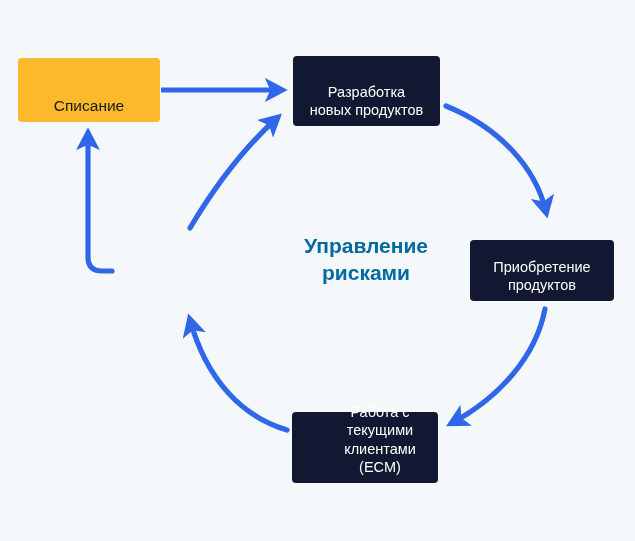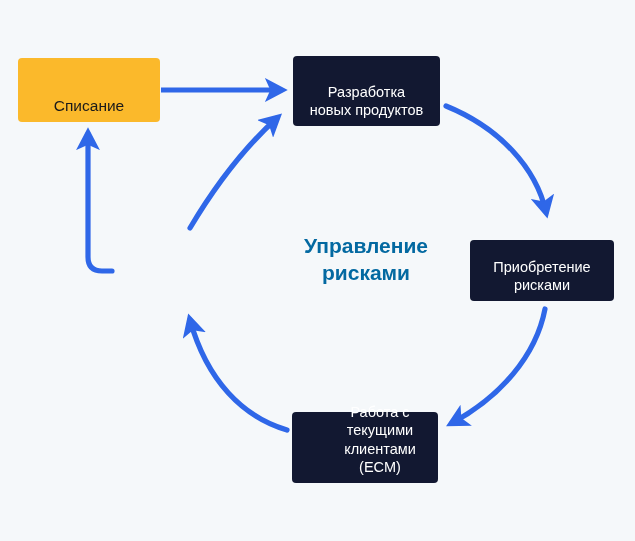--- a/index.html
+++ b/index.html
@@ -115,21 +115,21 @@
     <span class="node-label">Списание</span>
   </div>
 
   <div class="node node-dark" id="node-new-products">
     <span class="node-label">Разработка
 новых продуктов</span>
   </div>
 
   <div class="node node-dark" id="node-loan-acq">
     <span class="node-label">Приобретение
-рисками</span>
+продуктов</span>
   </div>
 
   <div class="node node-dark" id="node-current-clients">
     <span class="node-label">Работа с текущими
 клиентами (ECM)</span>
   </div>
 
 
   <div id="center-title">Управление
 рисками</div>

